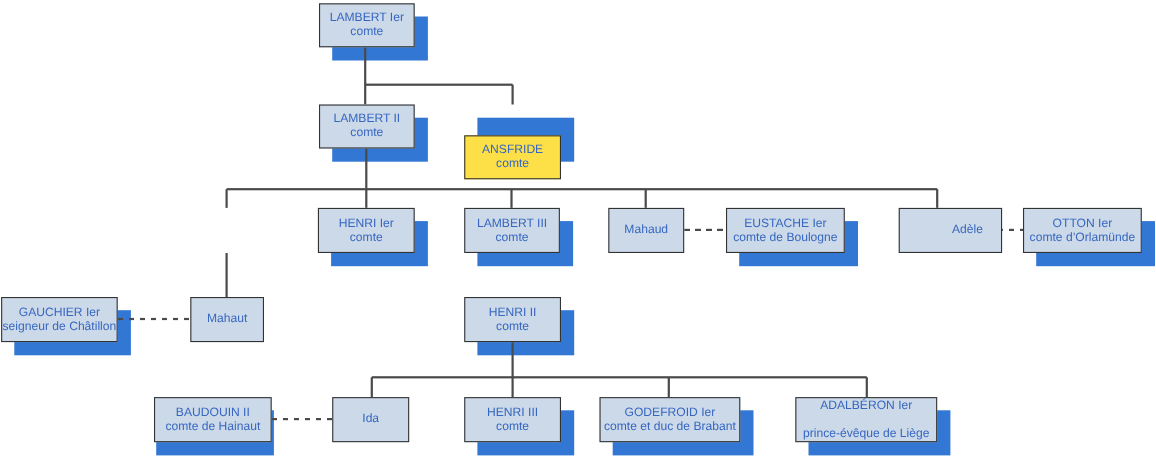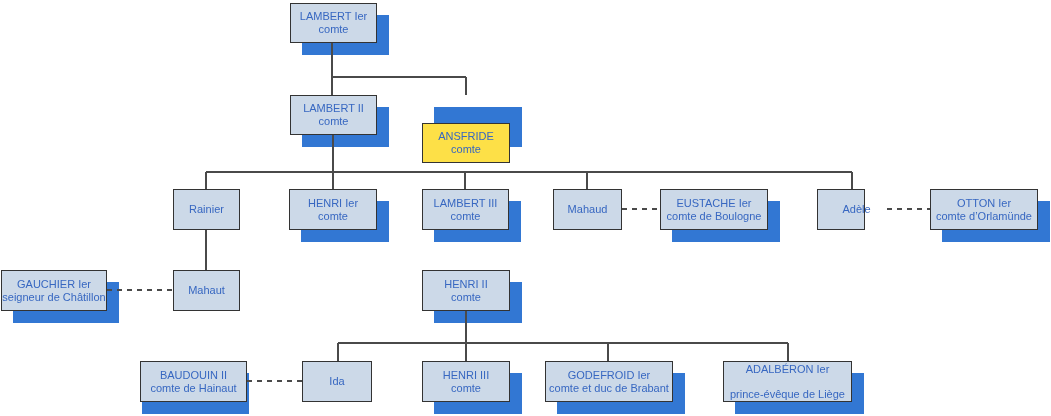--- a/index.html
+++ b/index.html
@@ -67,39 +67,36 @@
       <span>comte</span>
     </div>
     <div class="node" style="left: 290px; top: 95px; width: 87px; height: 40px; background: rgb(204, 217, 232); border-color: rgb(51, 51, 51); color: rgb(55, 103, 193);">
       <span>LAMBERT II</span>
       <span>comte</span>
     </div>
     <div class="node" style="left: 422px; top: 95px; width: 88px; height: 40px; background: #fde047; border-color: rgb(51, 51, 51); color: rgb(55, 103, 193); margin-top: 28px;">
       <span>ANSFRIDE</span>
       <span>comte</span>
     </div>
-    <div class="node" style="left: 173px; top: 189px; width: 67px; height: 41px; background: rgb(204, 217, 232); border-color: rgb(51, 51, 51); color: rgb(55, 103, 193);">
-      <span>Rainier</span>
-    </div>
     <div class="node" style="left: 289px; top: 189px; width: 88px; height: 41px; background: rgb(204, 217, 232); border-color: rgb(51, 51, 51); color: rgb(55, 103, 193);">
       <span>HENRI Ier</span>
       <span>comte</span>
     </div>
     <div class="node" style="left: 422px; top: 189px; width: 87px; height: 41px; background: rgb(204, 217, 232); border-color: rgb(51, 51, 51); color: rgb(55, 103, 193);">
       <span>LAMBERT III</span>
       <span>comte</span>
     </div>
     <div class="node" style="left: 553px; top: 189px; width: 69px; height: 41px; background: rgb(204, 217, 232); border-color: rgb(51, 51, 51); color: rgb(55, 103, 193);">
       <span>Mahaud</span>
     </div>
     <div class="node" style="left: 660px; top: 189px; width: 108px; height: 41px; background: rgb(204, 217, 232); border-color: rgb(51, 51, 51); color: rgb(55, 103, 193);">
       <span>EUSTACHE Ier</span>
       <span>comte de Boulogne</span>
     </div>
-    <div class="node" style="left: 817px; top: 189px; width: 48px; height: 41px; background: rgb(204, 217, 232); border-color: rgb(51, 51, 51); color: rgb(55, 103, 193); padding-left: 31px;">
+    <div class="node" style="left: 817px; top: 189px; width: 94px; height: 41px; background: rgb(204, 217, 232); border-color: rgb(51, 51, 51); color: rgb(55, 103, 193); padding-left: 31px;">
       <span>Adèle</span>
     </div>
     <div class="node" style="left: 930px; top: 189px; width: 108px; height: 41px; background: rgb(204, 217, 232); border-color: rgb(51, 51, 51); color: rgb(55, 103, 193); justify-content: center;">
       <span>OTTON Ier</span>
       <span>comte d’Orlamünde</span>
     </div>
     <div class="node" style="left: 173px; top: 270px; width: 67px; height: 41px; background: rgb(204, 217, 232); border-color: rgb(51, 51, 51); color: rgb(55, 103, 193);">
       <span>Mahaut</span>
     </div>
     <div class="node" style="left: 1px; top: 270px; width: 106px; height: 41px; background: rgb(204, 217, 232); border-color: rgb(51, 51, 51); color: rgb(55, 103, 193);">

